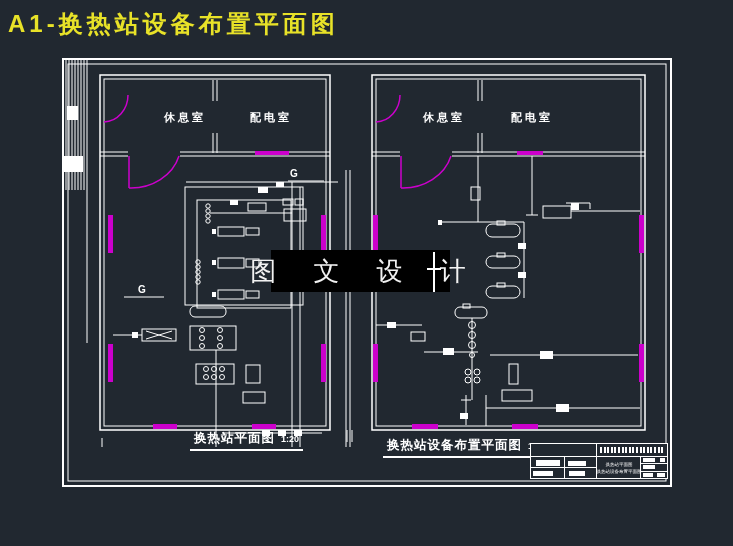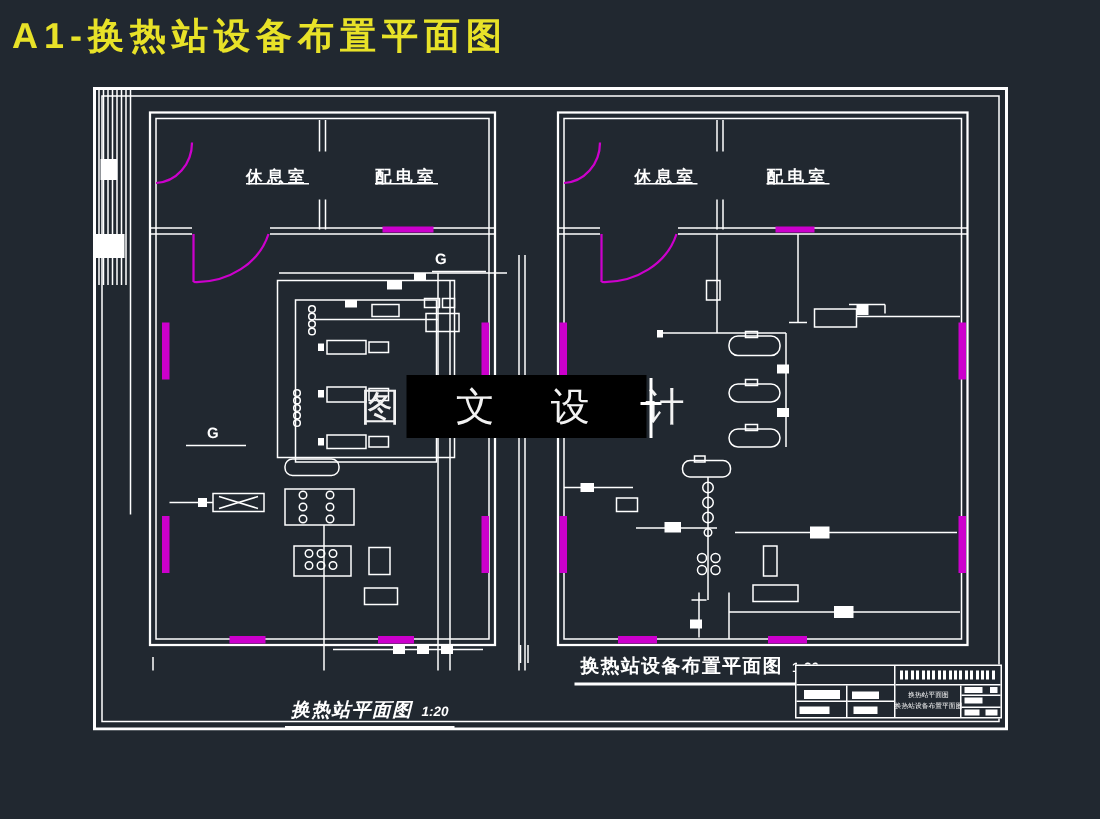--- a/index.html
+++ b/index.html
@@ -9,27 +9,27 @@
     font-family:"Liberation Sans", sans-serif;
   }
   .main-title{
     position:absolute; left:8px; top:8px;
     font-size:24px; font-weight:bold; letter-spacing:4px;
     color:#e8e228; white-space:nowrap;
   }
   .cad-svg{ position:absolute; left:62px; top:58px; z-index:1; }
   .room-label{
     position:absolute; z-index:3; color:#fff; font-size:11px; font-weight:bold;
-    letter-spacing:3px; white-space:nowrap;text-decoration:underline;
+    letter-spacing:3px; white-space:nowrap;
   }
   .g-marker{
     position:absolute; z-index:3; color:#fff; font-size:10px; font-weight:bold;
   }
   .watermark{
-    position:absolute; left:271px; top:250px; width:160px; height:42px;
+    position:absolute; left:271px; top:250px; width:179px; height:42px;
     background:#000; z-index:2; display:flex; align-items:center; justify-content:center;
   }
   .watermark span{
     color:#f2f2f2; font-size:26px; letter-spacing:15px; padding-left:10px; white-space:nowrap;
   }
   .wm-line{ position:absolute; left:433px; top:252px; width:2px; height:40px; background:#fff; z-index:3; }
   .wm-tick{ position:absolute; left:427px; top:268px; width:14px; height:2px; background:#fff; z-index:3; }
   .caption{
     position:absolute; z-index:3; color:#fff; white-space:nowrap;
     border-bottom:2px solid #fff; padding:0 4px 2px 4px;
@@ -282,21 +282,21 @@
 
   <div class="g-marker" style="left:290px; top:168px;">G</div>
   <div class="g-marker" style="left:138px; top:284px;">G</div>
 
   <div class="watermark">
     <span>图 文 设 计</span>
   </div>
   <div class="wm-line"></div>
   <div class="wm-tick"></div>
 
-  <div class="caption" style="left:190px; top:464px;font-style:italic;">
+  <div class="caption" style="left:190px; top:428px;">
     <span class="cap-text">换热站平面图</span><span class="cap-scale">1:20</span>
   </div>
   <div class="caption" style="left:383px; top:435px;">
     <span class="cap-text">换热站设备布置平面图</span><span class="cap-scale">1:20</span>
   </div>
 
   <div class="tblock">
     <div class="tb-left">
       <div class="tb-left-top"></div>
       <div class="tb-left-grid">

